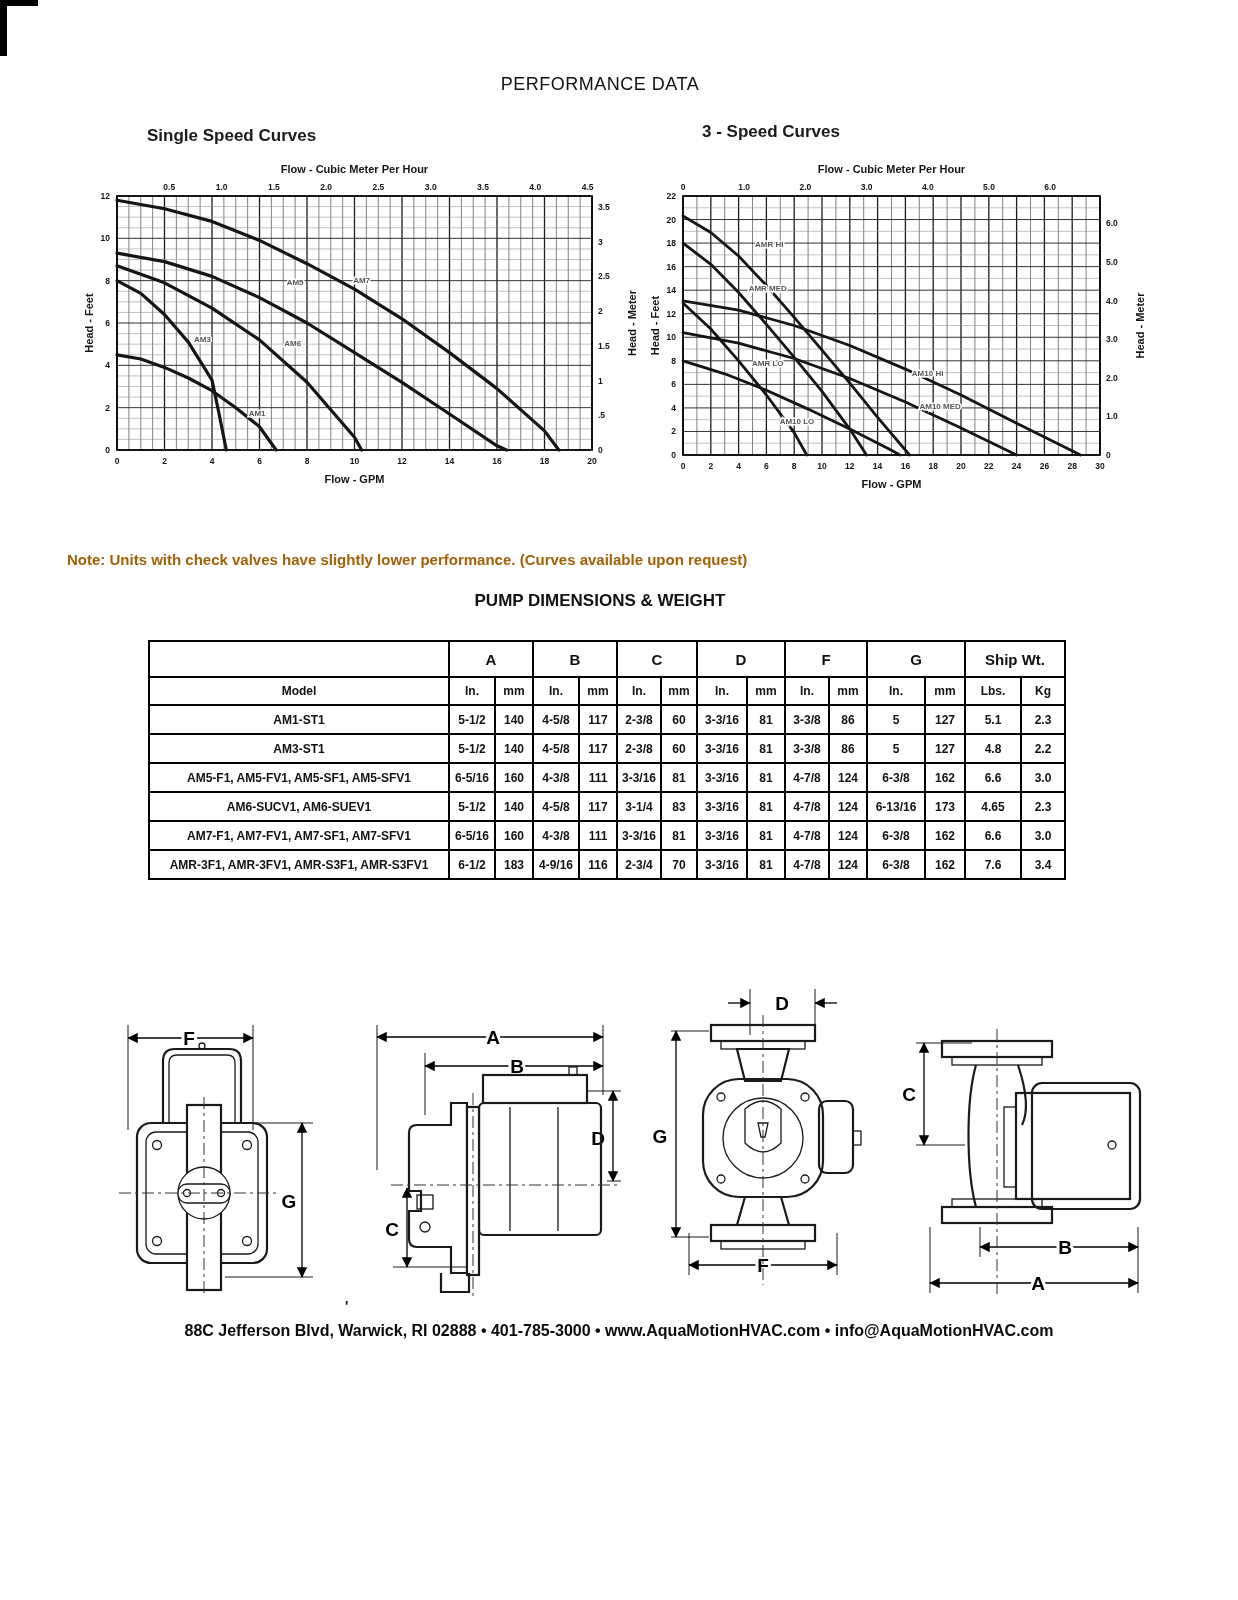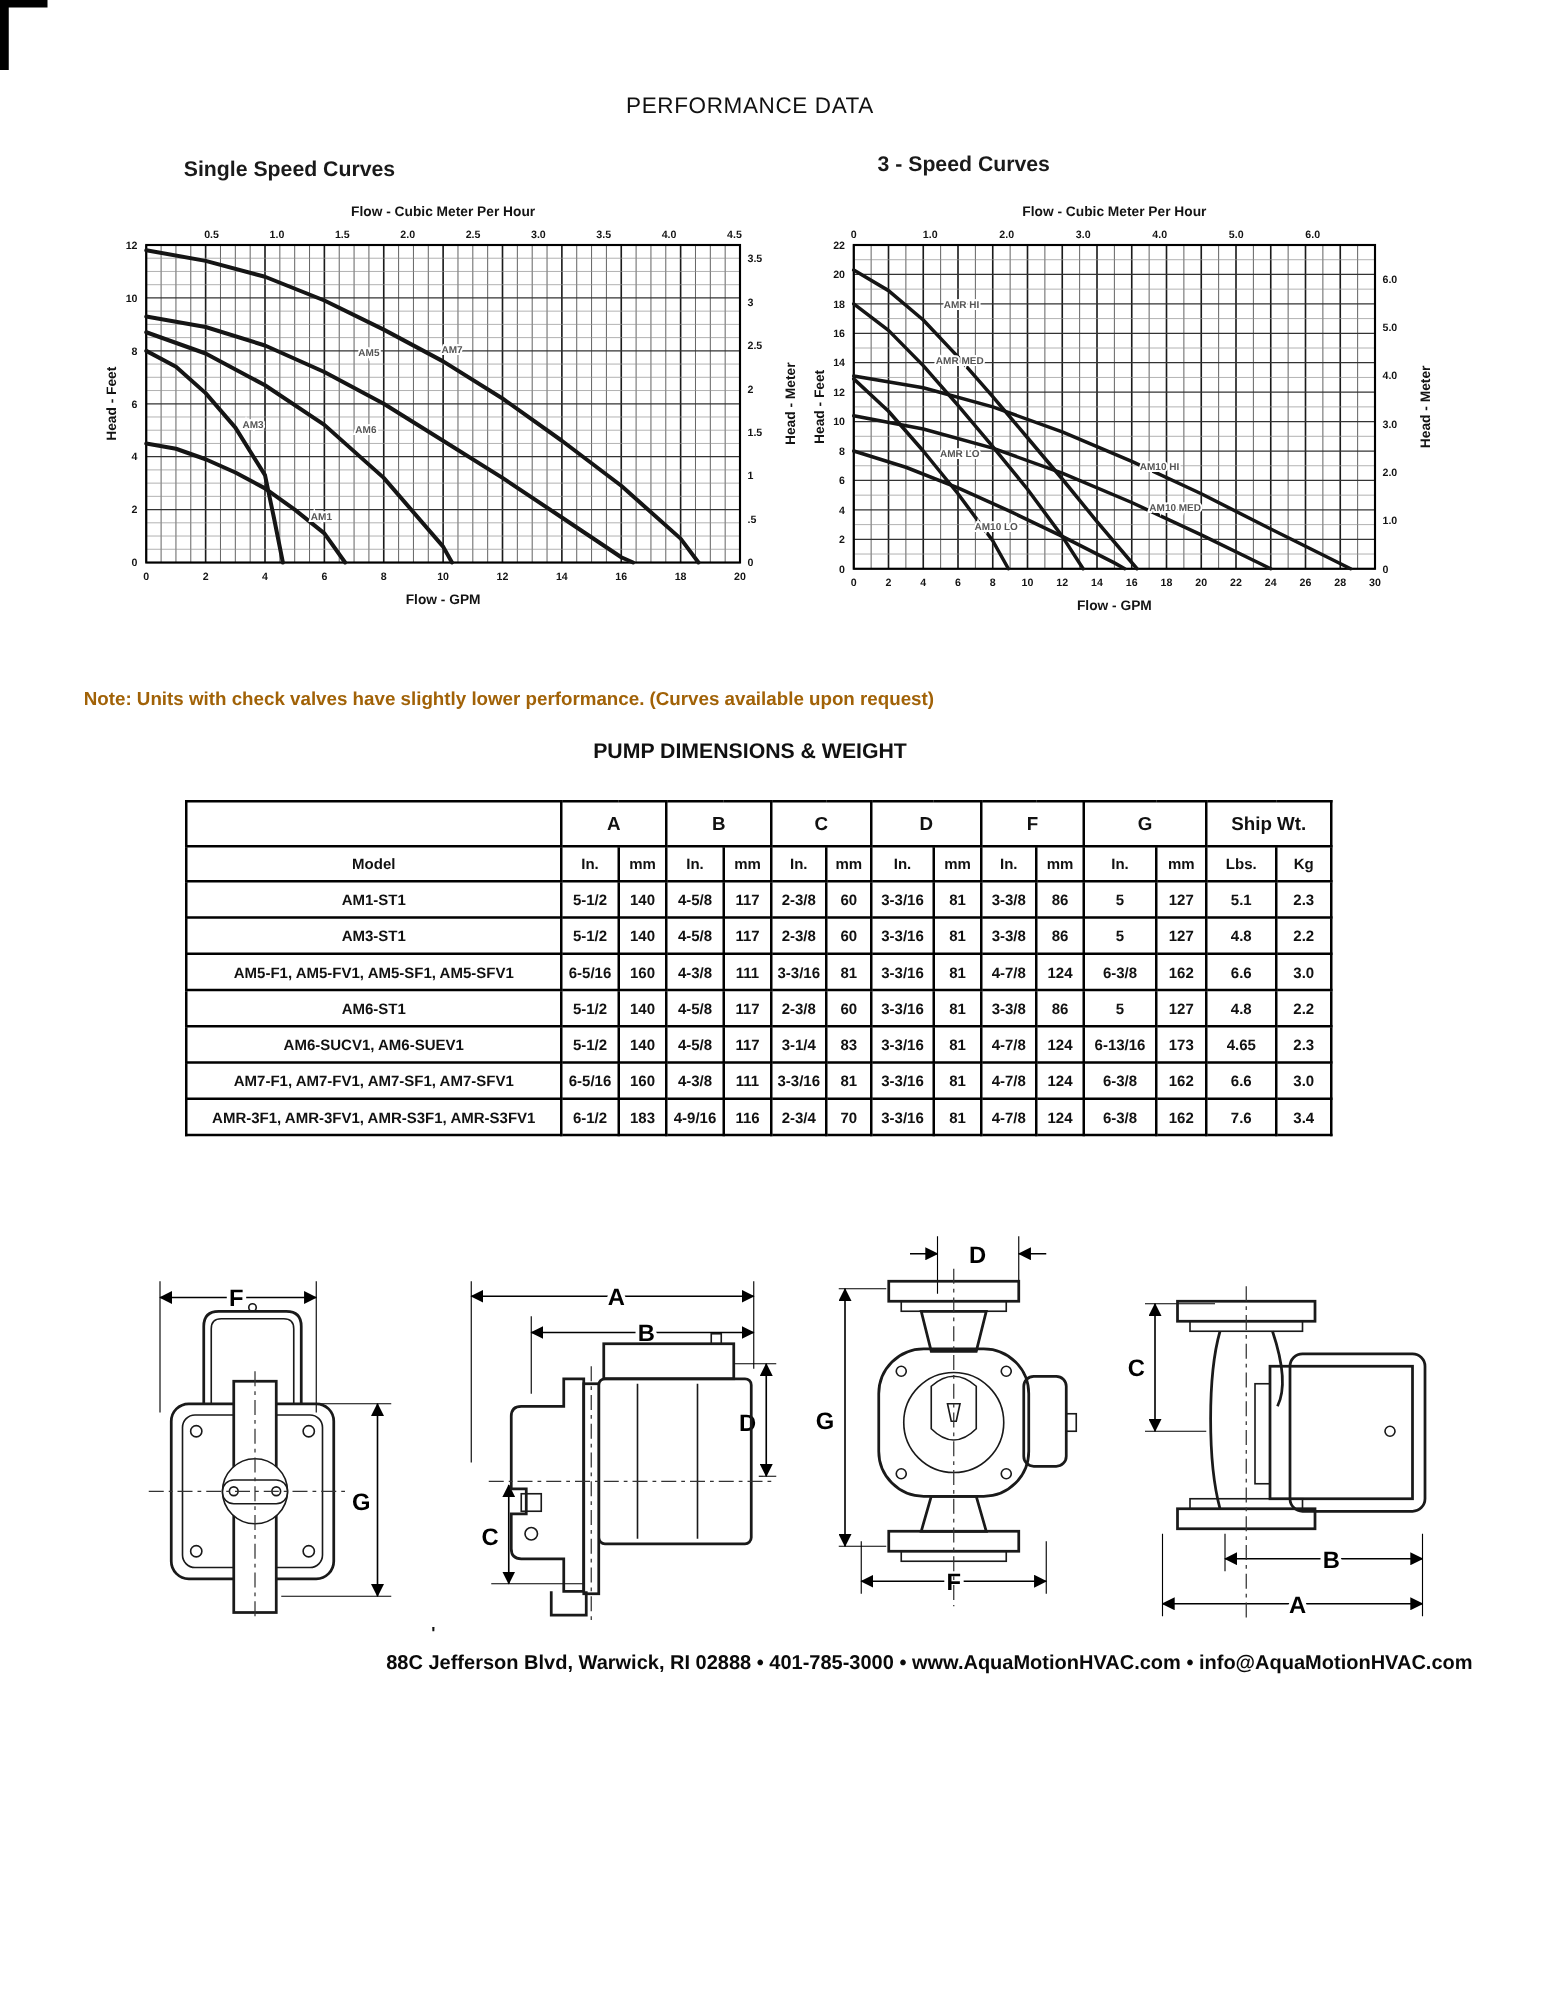--- a/index.html
+++ b/index.html
@@ -33,21 +33,21 @@
   
   .dim{stroke:#000;stroke-width:1.3;fill:none;}
   .thin{stroke:#000;stroke-width:0.9;fill:none;}
   .s2{stroke:#1a1a1a;stroke-width:2.2;fill:none;}
   .s2f{stroke:#1a1a1a;stroke-width:2.2;fill:#fff;}
   .s1{stroke:#1a1a1a;stroke-width:1.3;fill:none;}
   .s1f{stroke:#1a1a1a;stroke-width:1.3;fill:#fff;}
   .cl{stroke:#333;stroke-width:1;stroke-dasharray:12 4 3 4;fill:none;}
   .dimL{font:bold 19px "Liberation Sans",sans-serif;fill:#000;text-anchor:middle;
         paint-order:stroke;stroke:#fff;stroke-width:6px;}
-  #footer-text{left:60px;top:1322px;width:1118px;text-align:right;
+  #footer-text{left:60px;top:1322px;width:1118px;text-align:center;
                font-size:16px;font-weight:bold;color:#0a0a0a;}
   .mark{position:absolute;background:#000;}
   #artifact-tick{left:345px;top:1298px;font-size:14px;font-weight:bold;}
 </style>
 </head>
 <body>
 
 <div id="page">
 
   <div class="mark" style="left:0;top:0;width:7px;height:56px;"></div>
@@ -390,37 +390,20 @@
             <td>3-3/16</td>
             <td>81</td>
             <td>4-7/8</td>
             <td>124</td>
             <td>6-3/8</td>
             <td>162</td>
             <td>6.6</td>
             <td>3.0</td>
           </tr>
           <tr>
-            <td>AM6-ST1</td>
-            <td>5-1/2</td>
-            <td>140</td>
-            <td>4-5/8</td>
-            <td>117</td>
-            <td>2-3/8</td>
-            <td>60</td>
-            <td>3-3/16</td>
-            <td>81</td>
-            <td>3-3/8</td>
-            <td>86</td>
-            <td>5</td>
-            <td>127</td>
-            <td>4.8</td>
-            <td>2.2</td>
-          </tr>
-          <tr>
             <td>AM6-SUCV1, AM6-SUEV1</td>
             <td>5-1/2</td>
             <td>140</td>
             <td>4-5/8</td>
             <td>117</td>
             <td>3-1/4</td>
             <td>83</td>
             <td>3-3/16</td>
             <td>81</td>
             <td>4-7/8</td>

